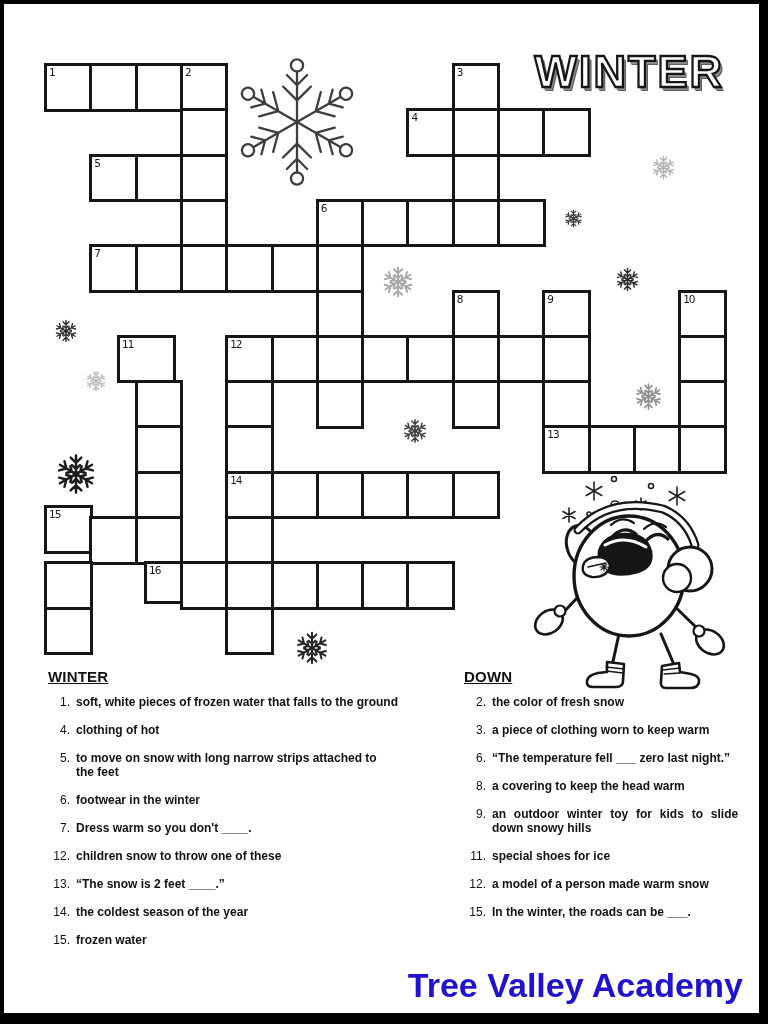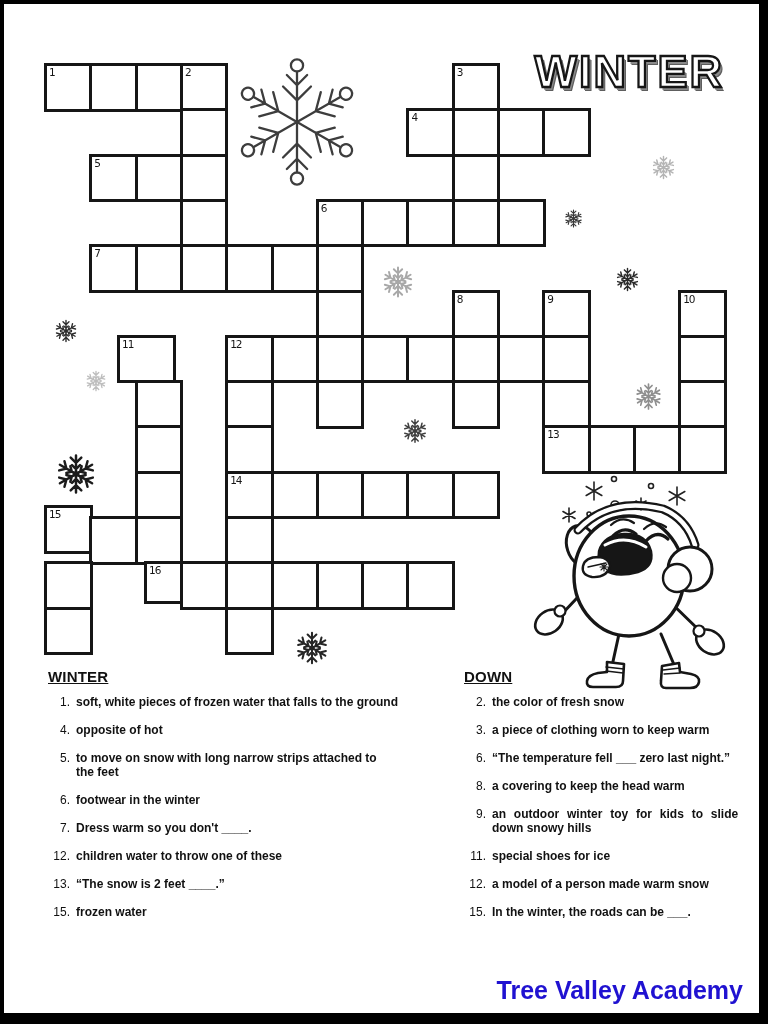--- a/index.html
+++ b/index.html
@@ -42,21 +42,21 @@
     letter-spacing:.2px;margin:0 0 11px 2px;
   }
   .clue-item{display:flex;margin-bottom:14.5px;font-size:12px;line-height:13.6px;}
   .clue-num{width:24px;text-align:right;margin-right:6px;flex:none;}
   .clue-text{flex:1;font-weight:bold;}
   .clue-col.across .clue-text{max-width:336px;}
   .clue-col.down .clue-text{max-width:250px;}
   
   .brand{
     position:absolute;right:25px;bottom:19px;z-index:6;
-    font-size:25px;font-weight:bold;color:#2012d1;letter-spacing:0;
+    font-size:34px;font-weight:bold;color:#2012d1;letter-spacing:0;
   }
   .defs-holder{position:absolute;width:0;height:0;overflow:hidden;}
 </style>
 </head>
 <body>
 
 <div class="defs-holder">
 <svg width="0" height="0" xmlns="http://www.w3.org/2000/svg">
   <defs>
     <g id="arm-std" stroke-linecap="round">
@@ -289,21 +289,21 @@
   <div>
       <div class="clue-item">
     <span class="clue-num">1.</span>
     <span class="clue-text">
           <div>soft, white pieces of frozen water that falls to the ground</div>
         </span>
   </div>
       <div class="clue-item">
     <span class="clue-num">4.</span>
     <span class="clue-text">
-          <div>opposite of hot</div>
+          <div>clothing of hot</div>
         </span>
   </div>
       <div class="clue-item">
     <span class="clue-num">5.</span>
     <span class="clue-text">
           <div>to move on snow with long narrow strips attached to</div>
           <div>the feet</div>
         </span>
   </div>
       <div class="clue-item">
@@ -314,27 +314,33 @@
   </div>
       <div class="clue-item">
     <span class="clue-num">7.</span>
     <span class="clue-text">
           <div>Dress warm so you don't ____.</div>
         </span>
   </div>
       <div class="clue-item">
     <span class="clue-num">12.</span>
     <span class="clue-text">
-          <div>children water to throw one of these</div>
+          <div>children snow to throw one of these</div>
         </span>
   </div>
       <div class="clue-item">
     <span class="clue-num">13.</span>
     <span class="clue-text">
           <div>“The snow is 2 feet ____.”</div>
+        </span>
+  </div>
+      <div class="clue-item">
+    <span class="clue-num">14.</span>
+    <span class="clue-text">
+          <div>the coldest season of the year</div>
         </span>
   </div>
       <div class="clue-item">
     <span class="clue-num">15.</span>
     <span class="clue-text">
           <div>frozen water</div>
         </span>
   </div>
     </div>
 </div>

